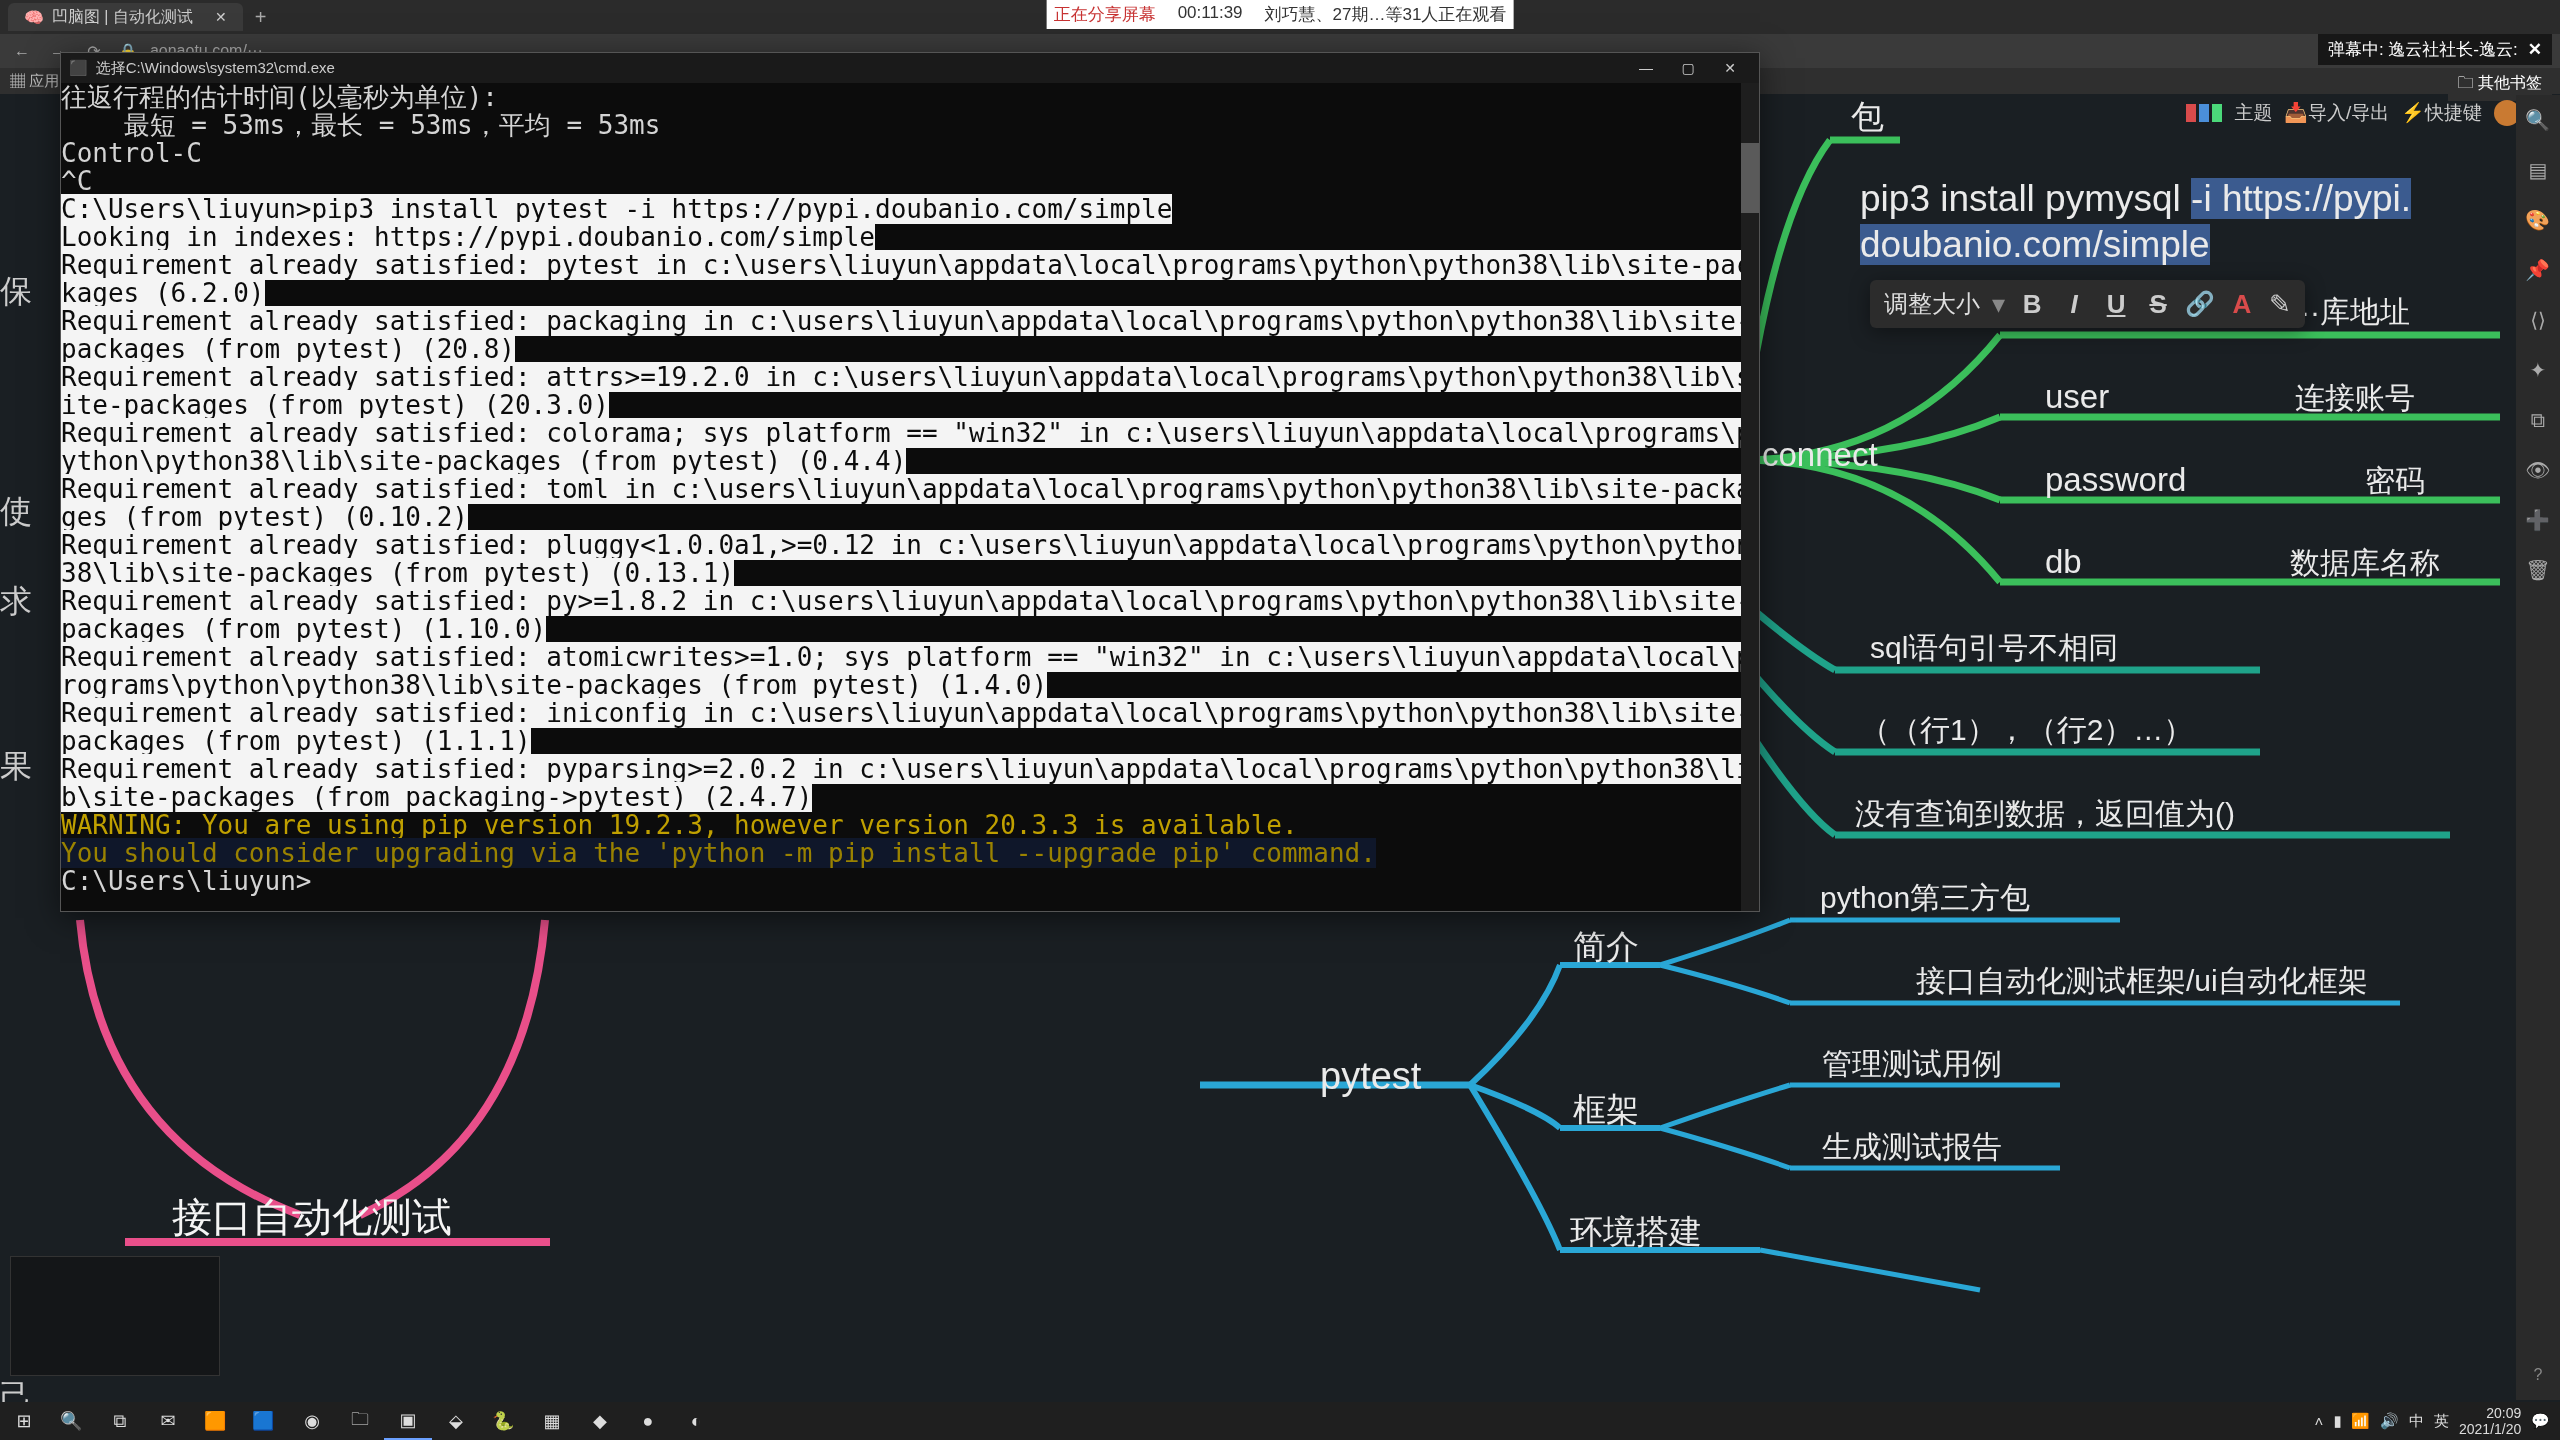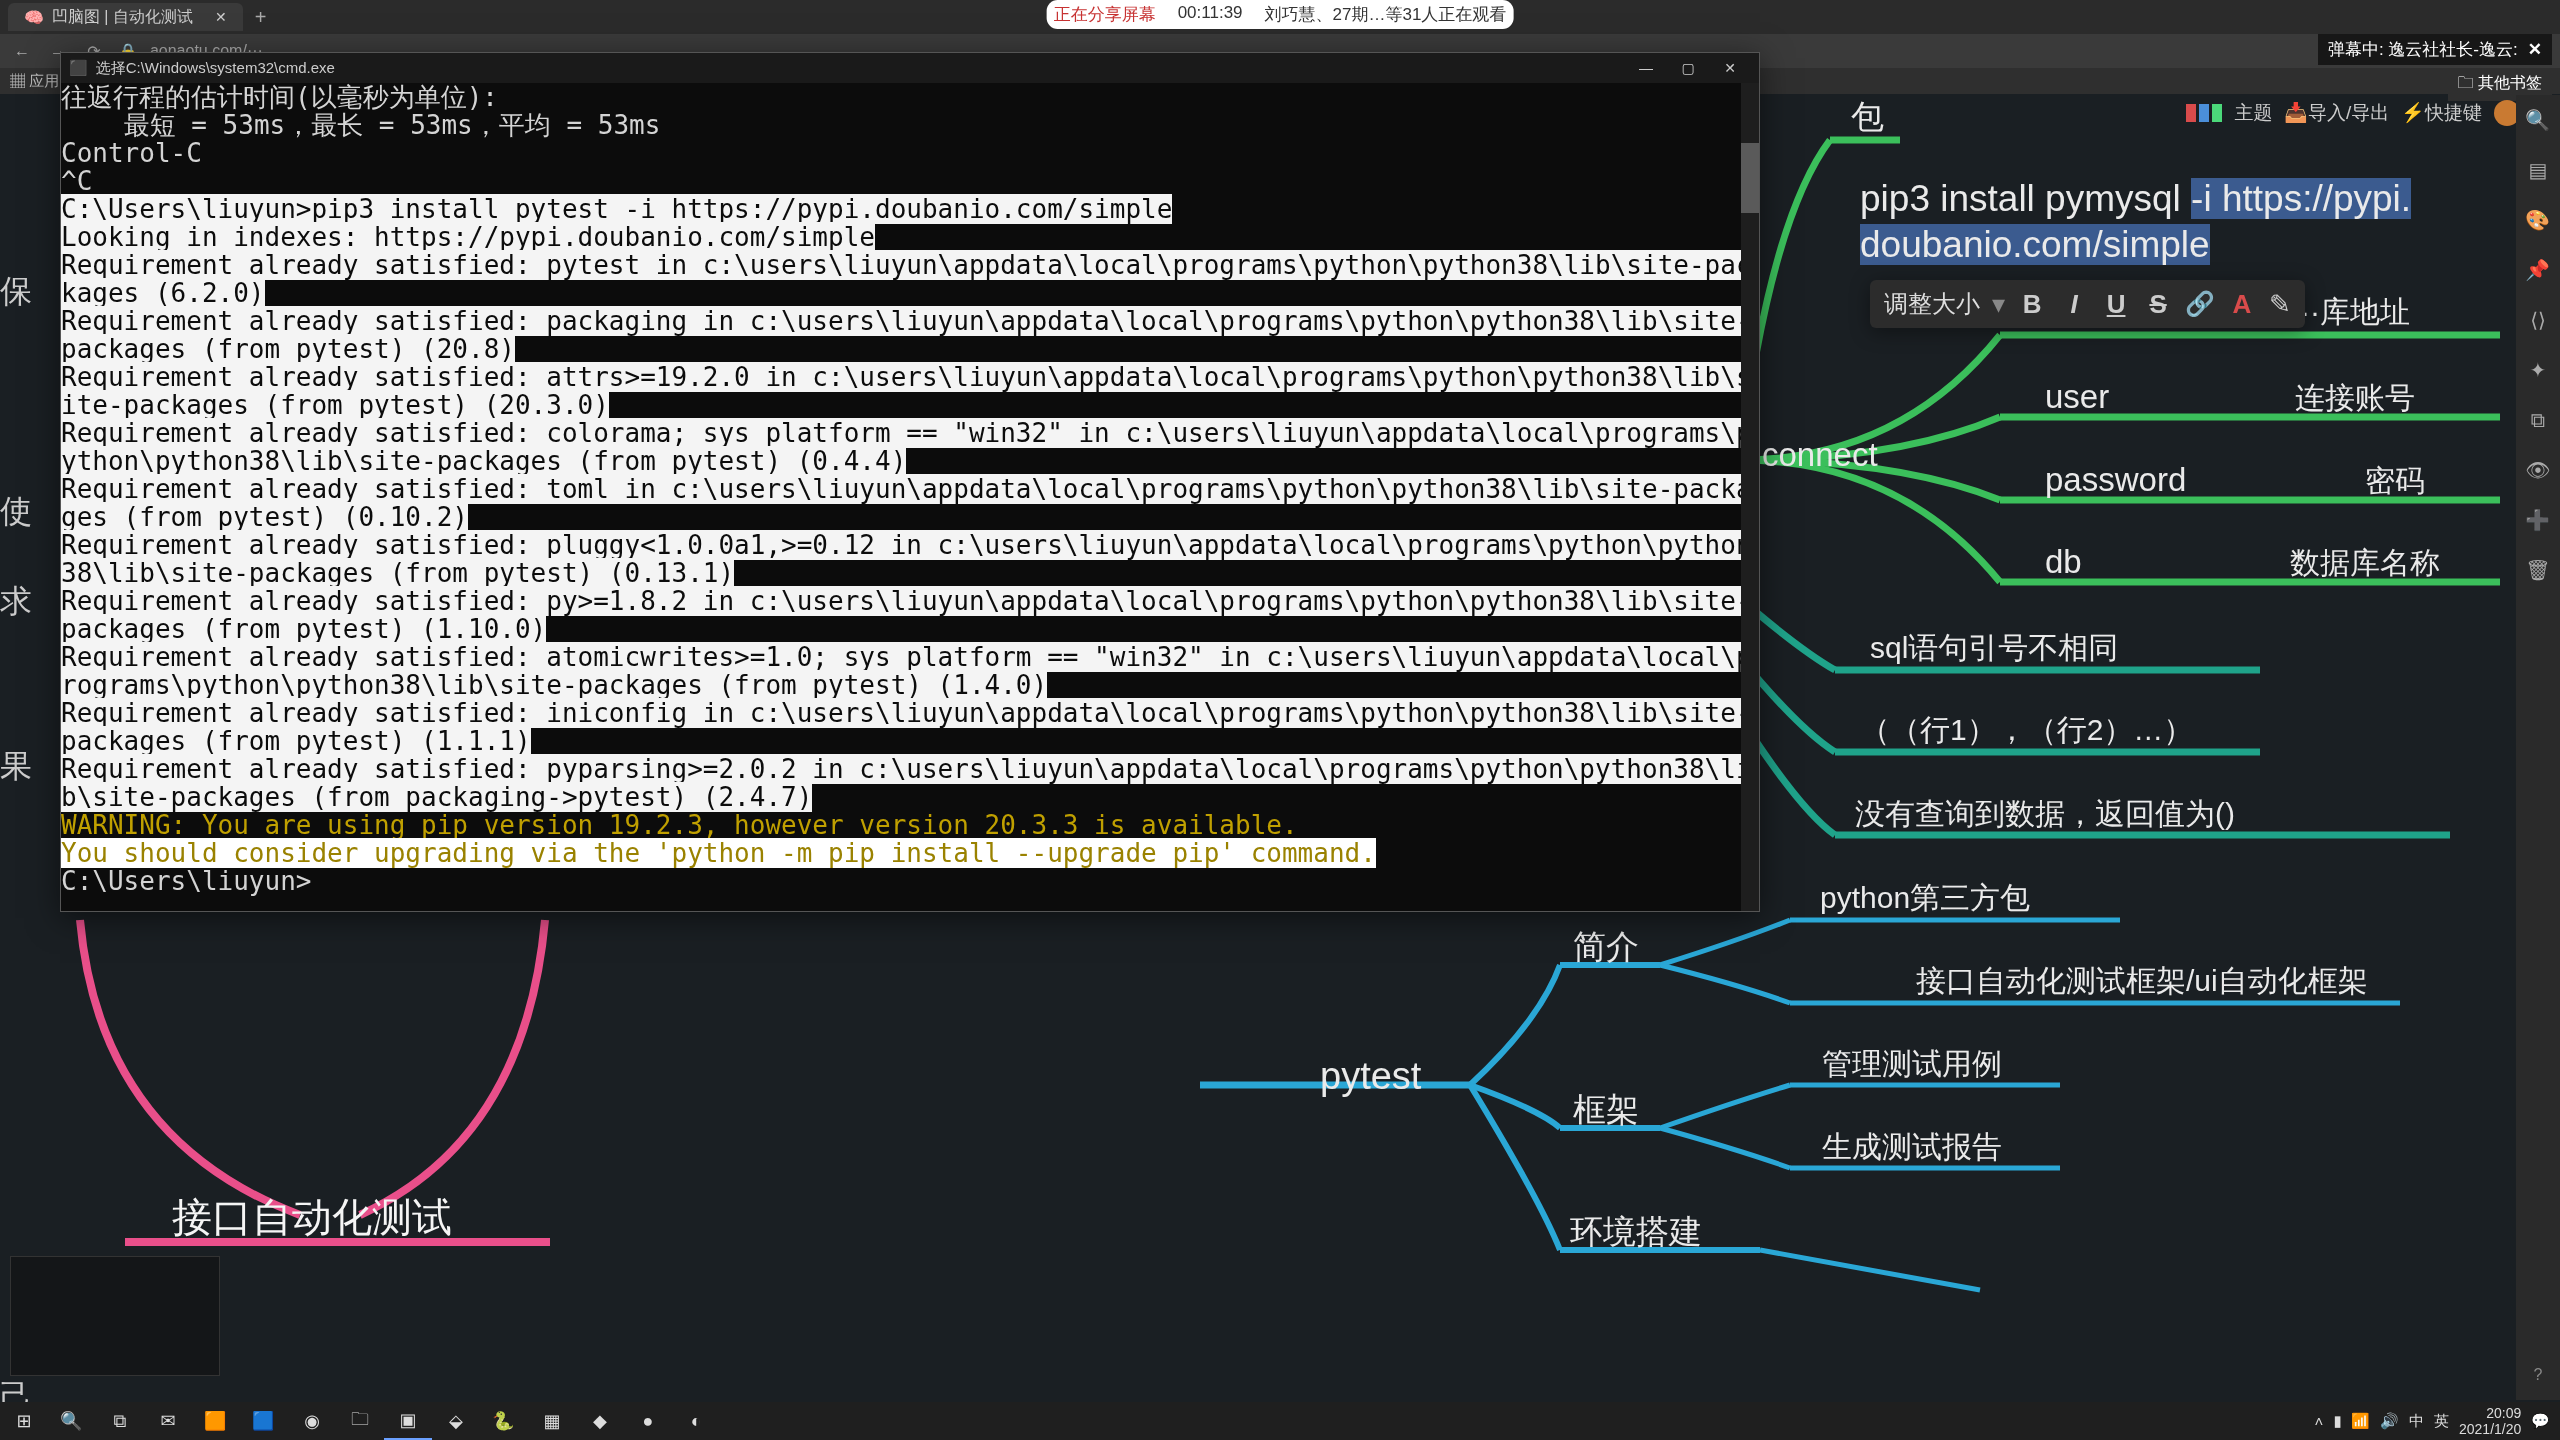--- a/index.html
+++ b/index.html
@@ -18,21 +18,20 @@
   position: absolute;
   top: 0; left: 50%;
   transform: translateX(-50%);
   background: #fff;
   color: #333;
   padding: 3px 7px;
   font-size: 17px;
   display: flex;
   gap: 22px;
   z-index: 100;
-  border-radius: 11px;
 }
 .share-banner .red { color: #c73232; }
 
 
 .browser-chrome {
   position: absolute;
   top: 0; left: 0; right: 0;
   background: #2b2b2b;
   z-index: 5;
 }
@@ -121,21 +120,21 @@
   color: #d4d4d4;
   height: calc(100% - 30px);
   overflow: hidden;
   position: relative;
 }
 .cmd-body .sel {
   background: #f4f4f4;
   color: #0c0c0c;
 }
 .cmd-body .warn { color: #c0a000; }
-.cmd-body .warn-sel { background: #ffffff; color: #9a8200; text-align: center; }
+.cmd-body .warn-sel { background: #0f172a; color: #9a8200; text-align: center; }
 .cmd-scrollbar {
   position: absolute;
   right: 0; top: 30px; bottom: 0;
   width: 18px;
   background: #1e1e1e;
 }
 .cmd-thumb {
   position: absolute;
   right: 0; width: 18px;
   top: 60px; height: 70px;

